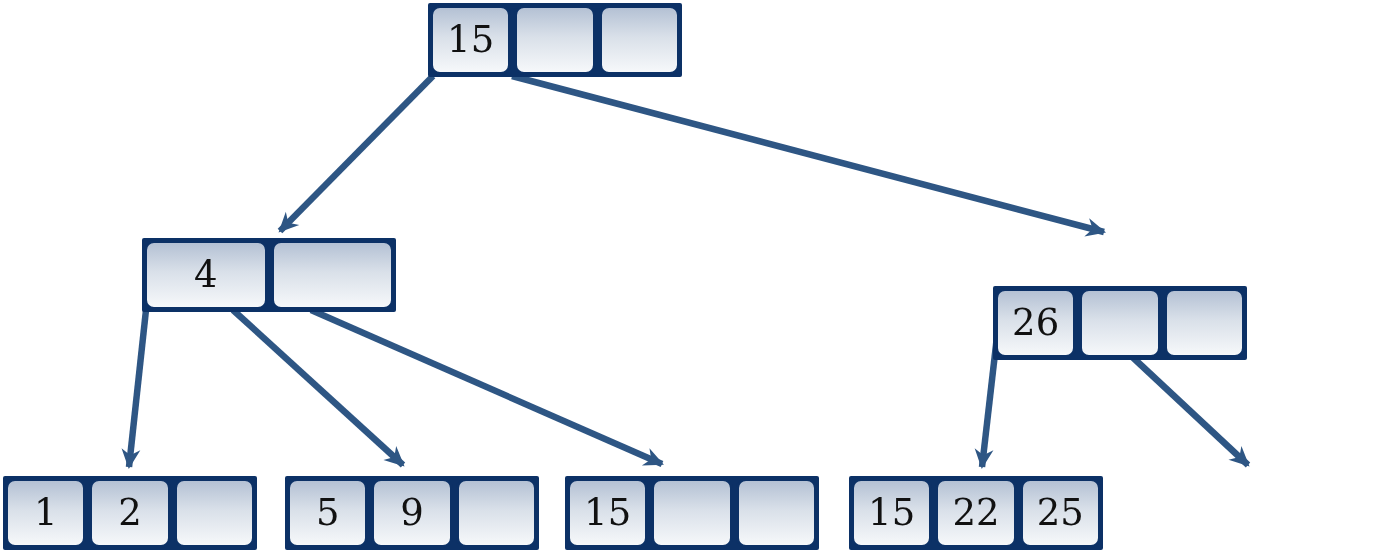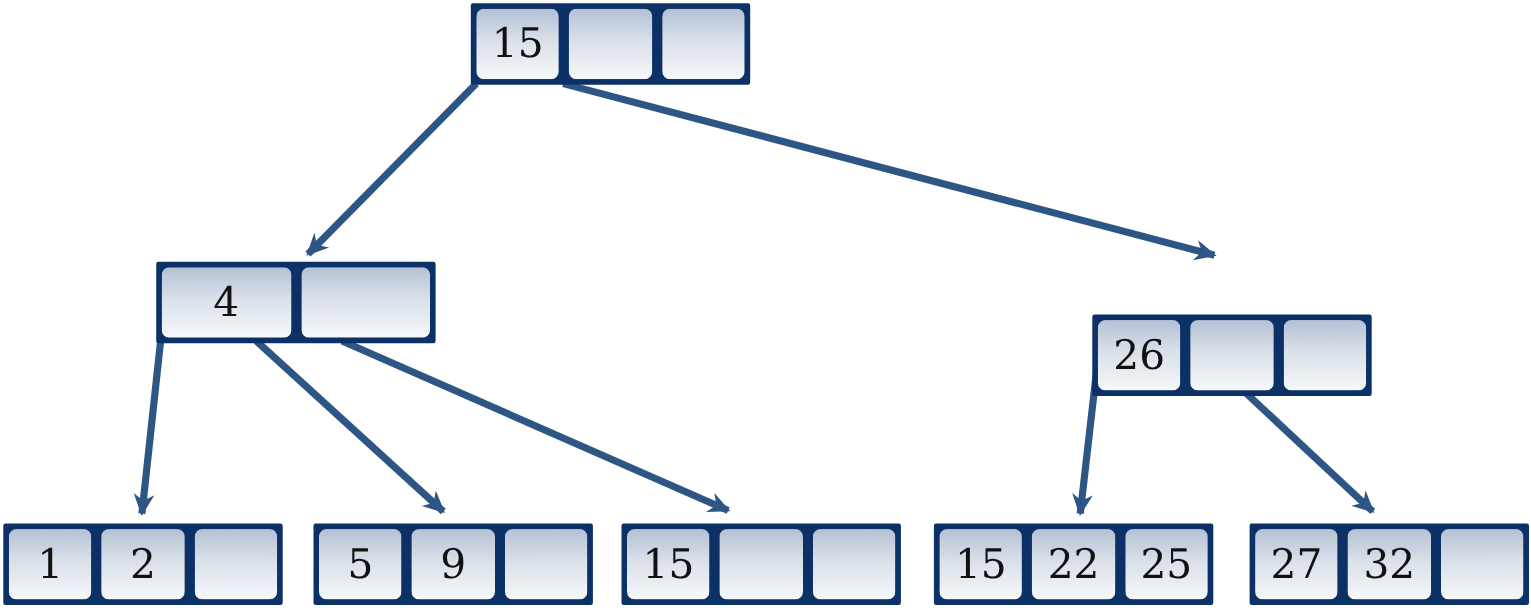--- a/index.html
+++ b/index.html
@@ -150,25 +150,14 @@
         <span class="val">15</span>
       </div>
     <div class="cell">
         <span class="val">22</span>
       </div>
     <div class="cell">
         <span class="val">25</span>
       </div>
   </div>
 
-  <div class="node" style="left:1136px; top:476px;">
-    <div class="cell">
-        <span class="val">27</span>
-      </div>
-    <div class="cell">
-        <span class="val">32</span>
-      </div>
-    <div class="cell">
-        <span class="val"></span>
-      </div>
-  </div>
 
 </div>
 
 </body></html>

